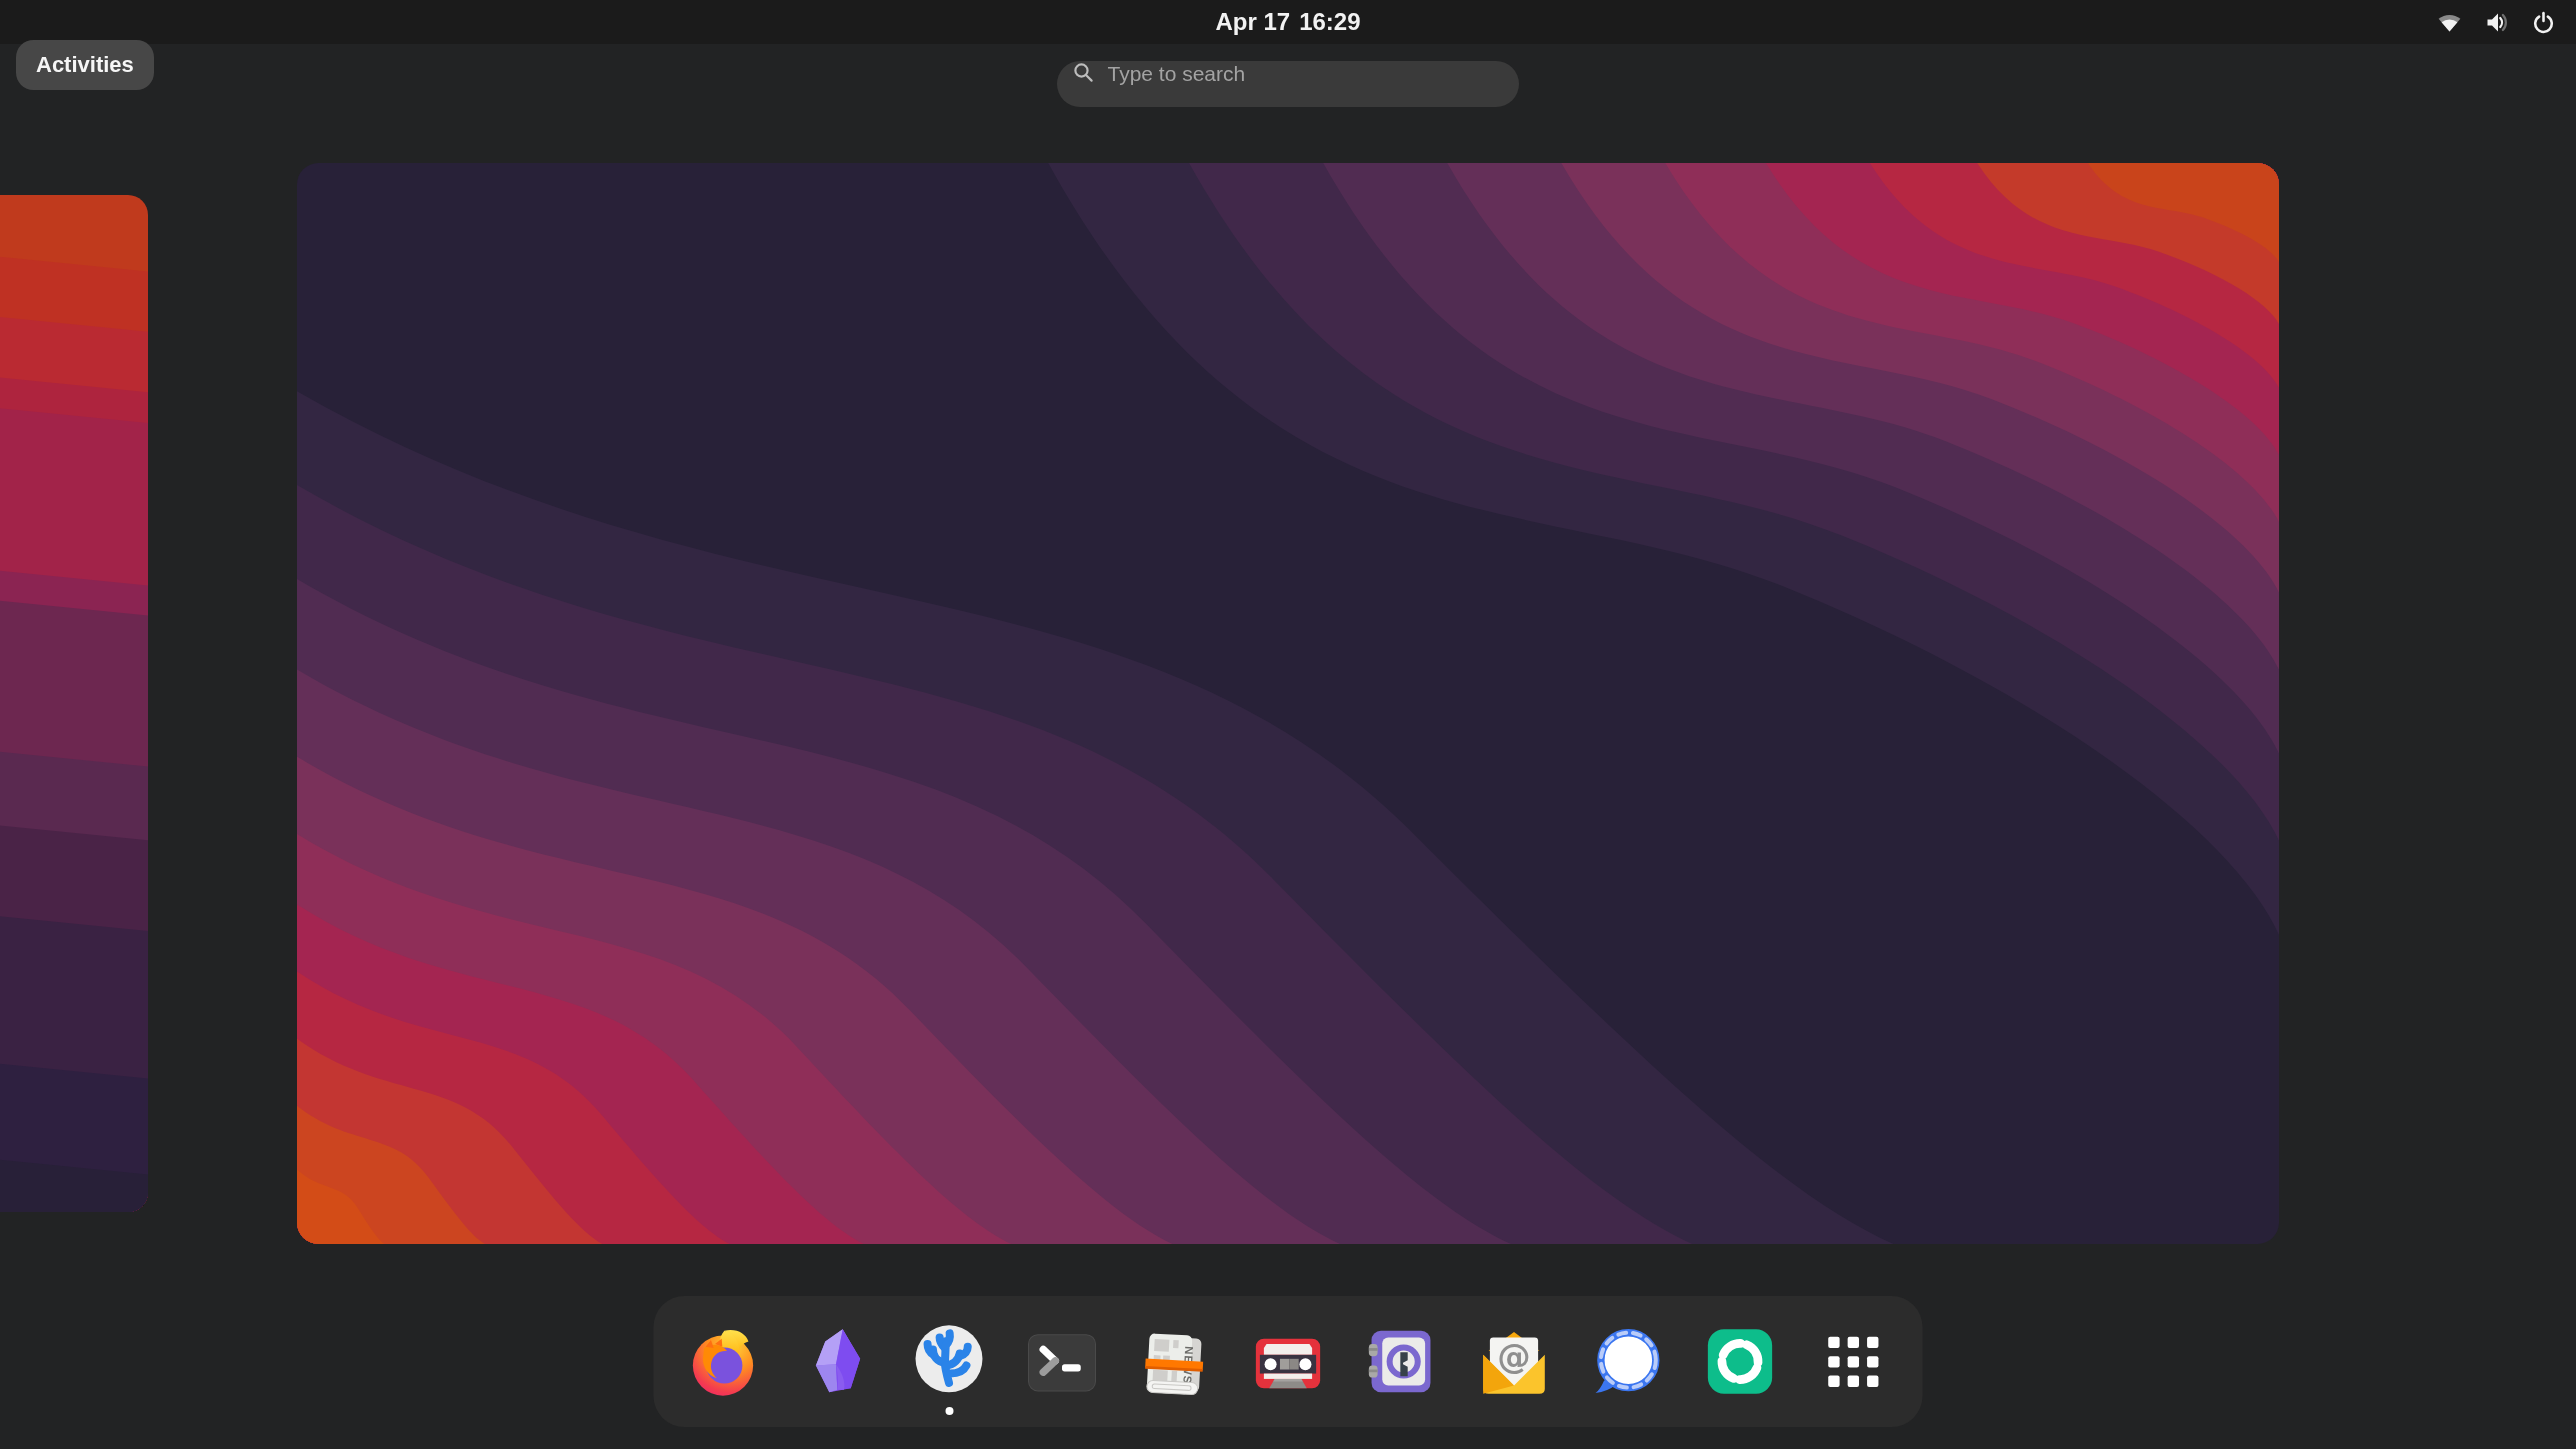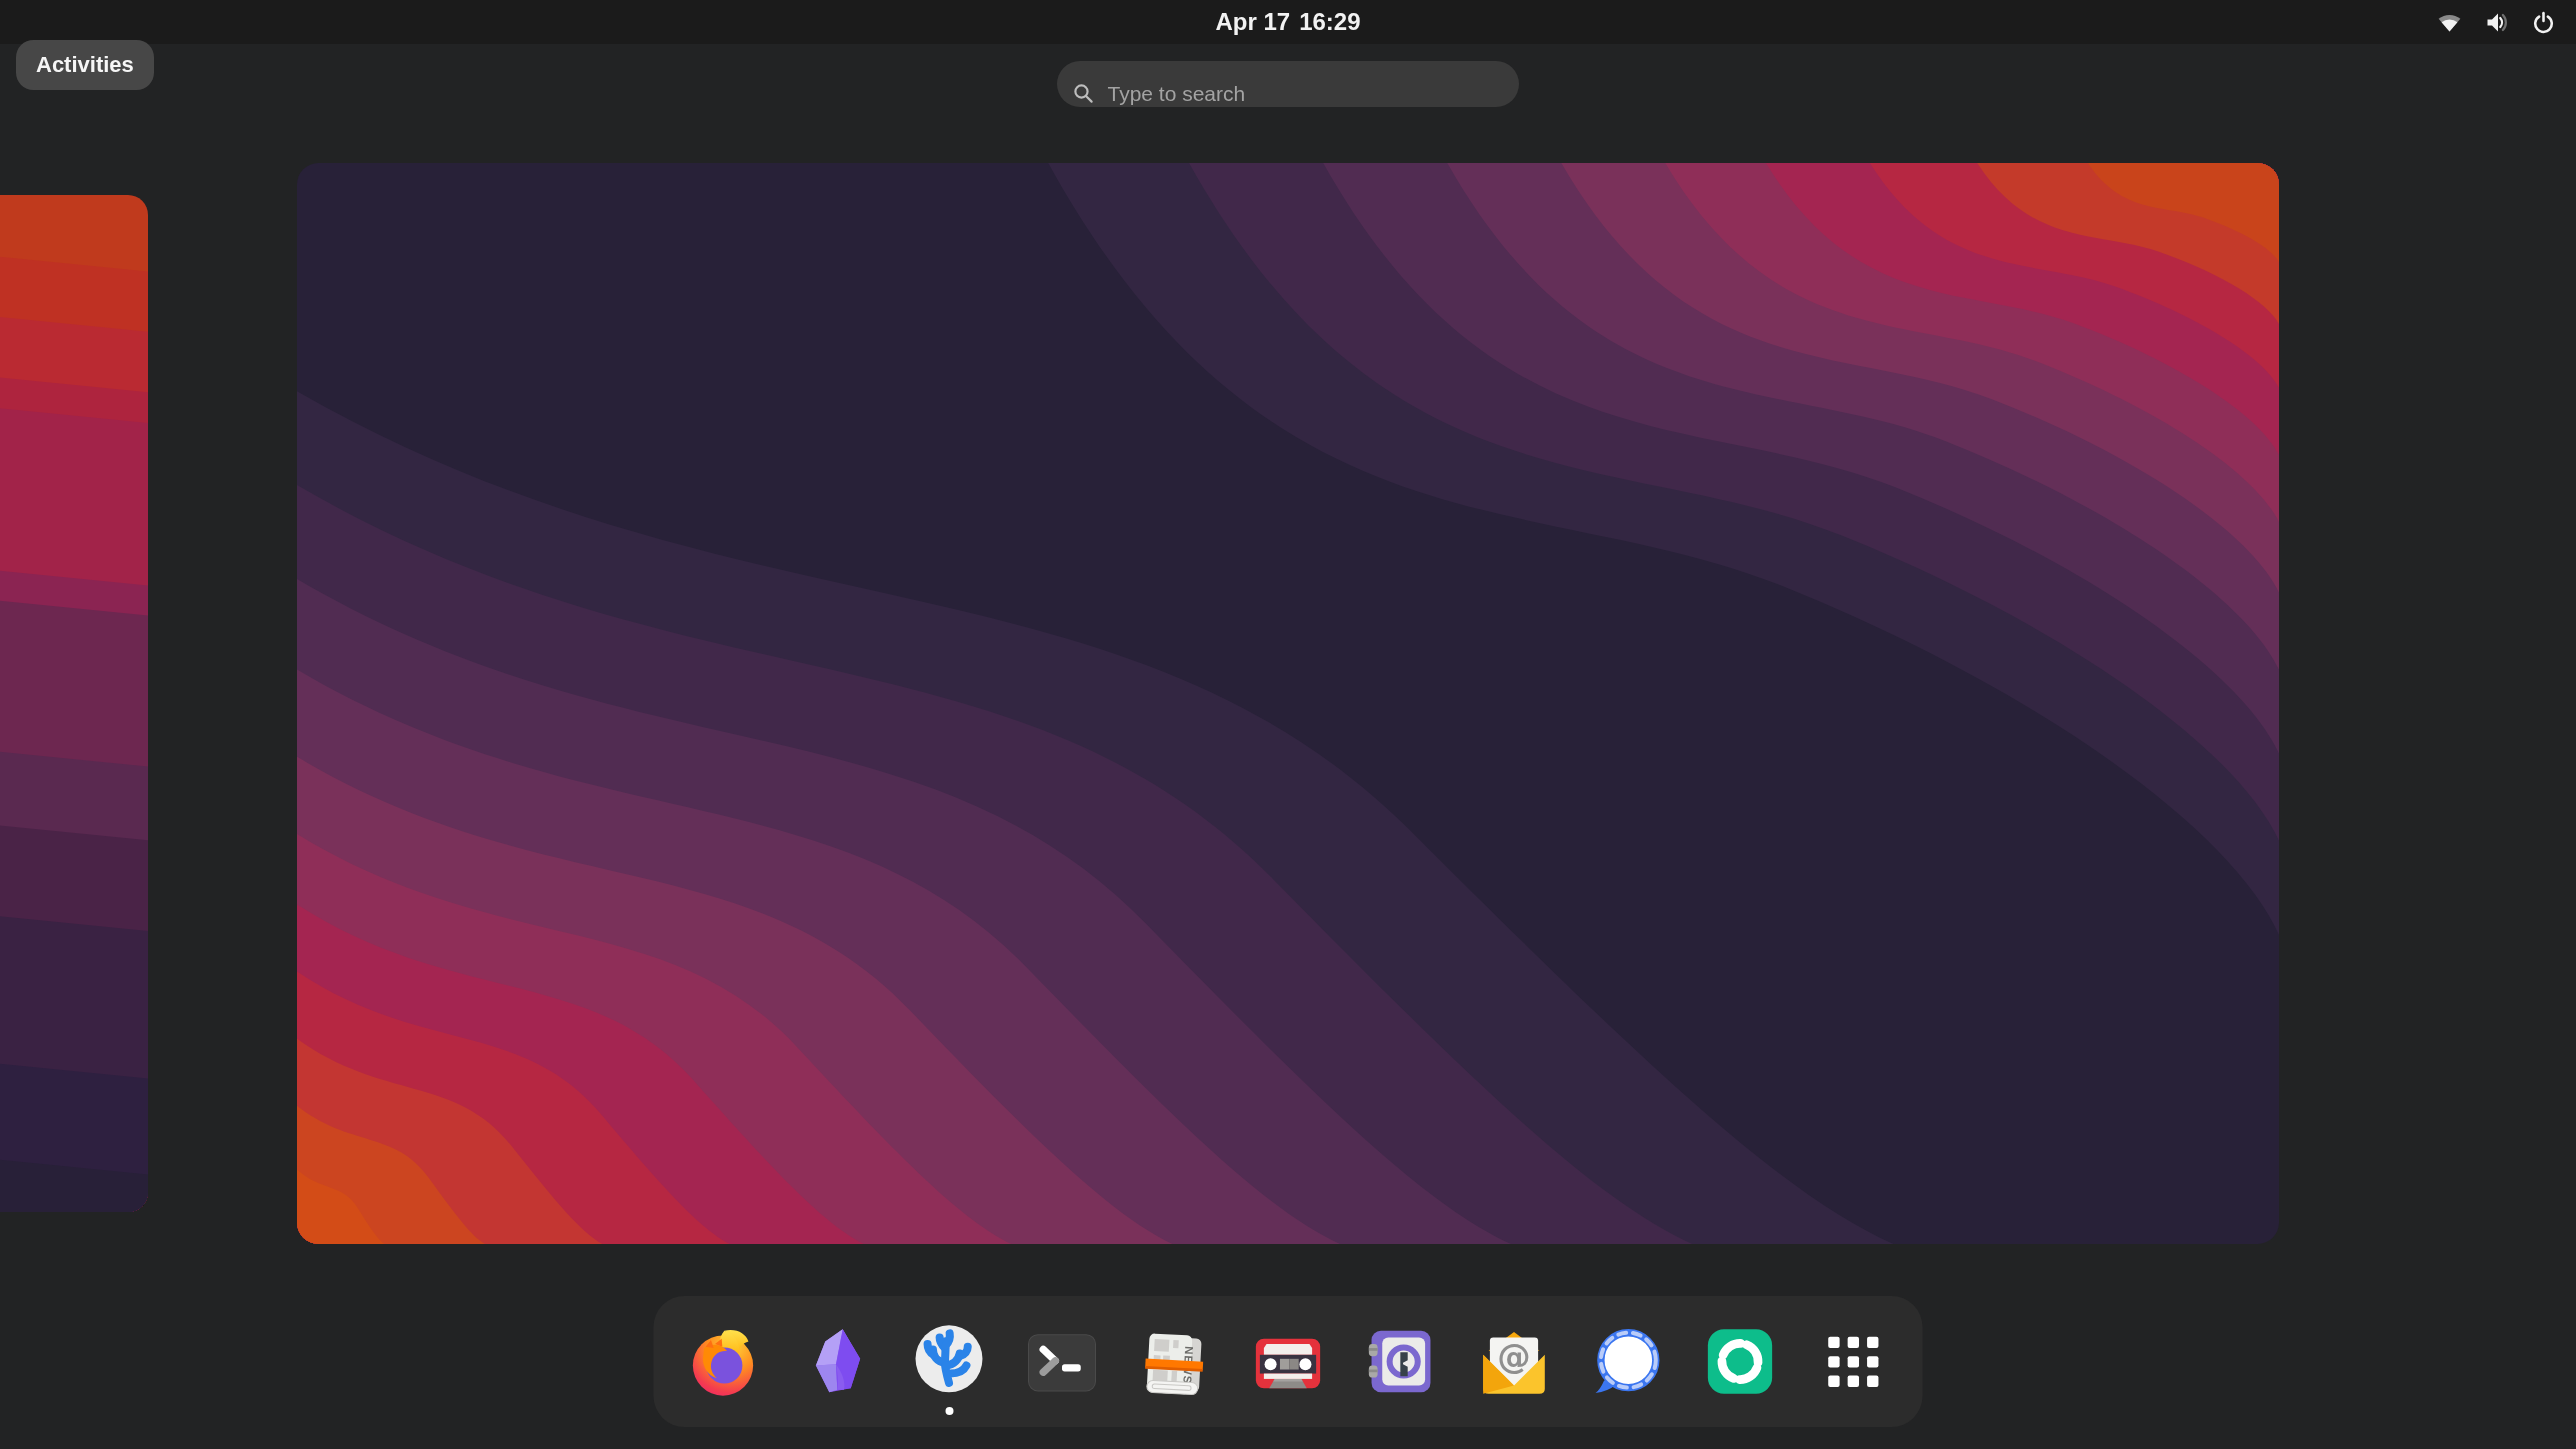--- a/index.html
+++ b/index.html
@@ -12,21 +12,21 @@
       border:none;border-radius:17.4px;background:#474747;color:#f6f6f6;
       font-family:inherit;font-size:22px;font-weight:700;display:flex;align-items:center;cursor:pointer;margin-top:35px;}
   .clock{position:absolute;left:50%;top:0;height:44px;transform:translateX(-50%);
       display:flex;align-items:center;gap:9px;color:#f2f2f2;font-size:24px;font-weight:700;cursor:pointer;}
   .status{position:absolute;right:19px;top:0;height:44px;display:flex;align-items:center;gap:20px;cursor:pointer;}
   .status svg{display:block;}
 
   
   .search-bar{position:absolute;top:61px;left:50%;transform:translateX(-50%);
       width:462px;height:46px;background:#3a3a3a;border-radius:23px;
-      display:flex;align-items:flex-end;padding:0 6.7px 0 14.8px;box-sizing:border-box;gap:10.7px;}
+      display:flex;align-items:flex-start;padding:0 6.7px 0 14.8px;box-sizing:border-box;gap:10.7px;}
   .search-bar input{flex:1;background:transparent;border:none;outline:none;
       color:#dddddd;font-family:inherit;font-size:21px;}
   .search-bar input::placeholder{color:#a3a3a3;}
 
   
   .ws-left{position:absolute;left:0;top:195px;width:148px;height:1017px;
       border-radius:0 20px 20px 0;overflow:hidden;cursor:pointer;}
   .ws-main{position:absolute;left:297px;top:163px;width:1982px;height:1081px;
       border-radius:21.5px;overflow:hidden;cursor:pointer;}
   .ws-left svg,.ws-main svg{display:block;width:100%;height:100%;}

